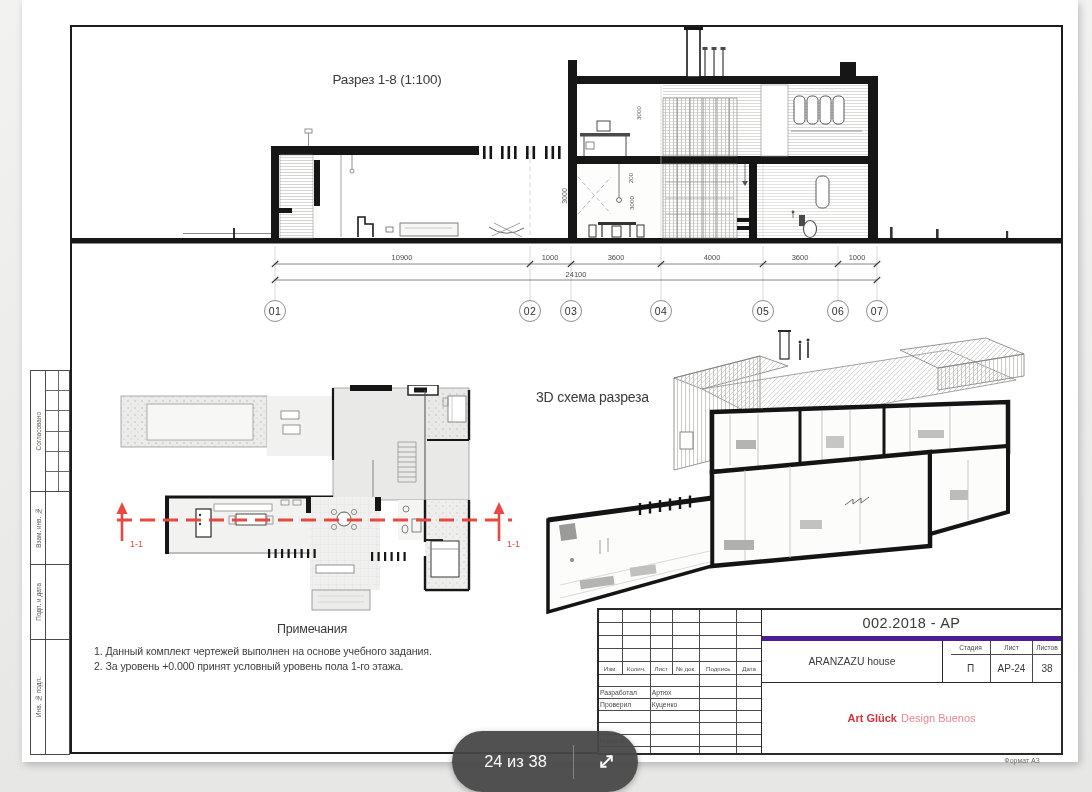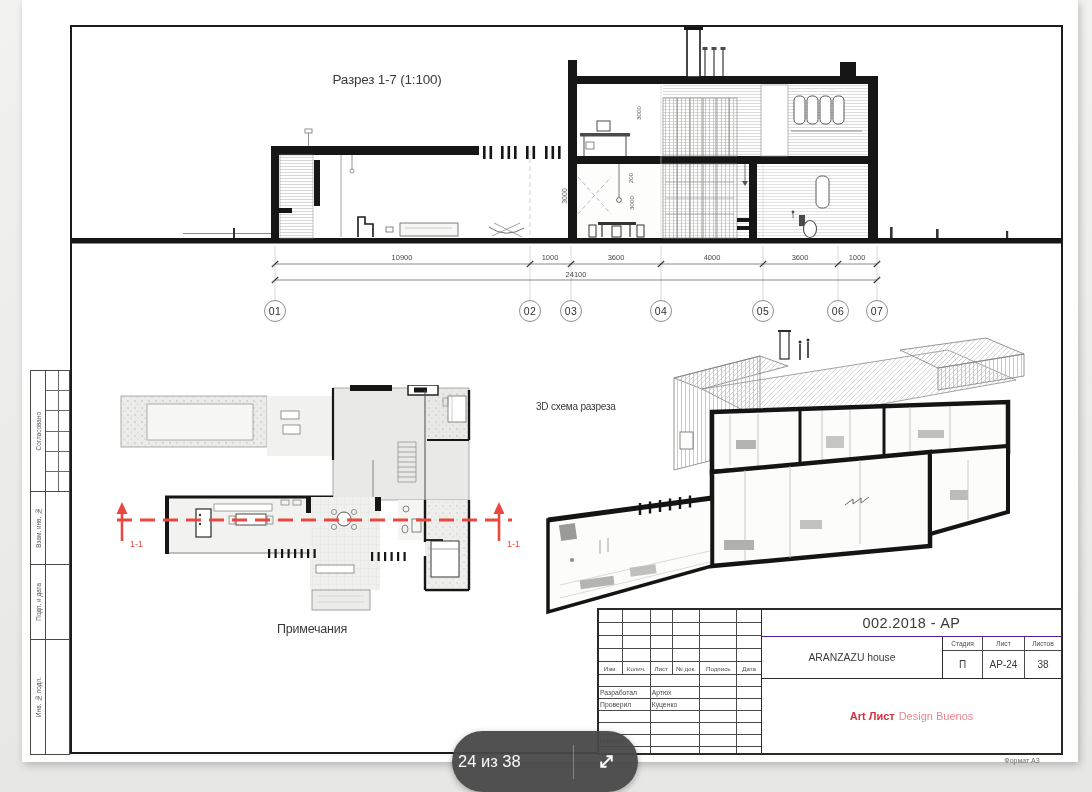--- a/index.html
+++ b/index.html
@@ -37,45 +37,45 @@
          border:2px solid #2a2a28;box-sizing:border-box;display:flex;color:#3a3a38;}
   #stamp .lgrid{width:163px;border-right:1px solid #2a2a28;box-sizing:border-box;display:flex;flex-direction:column;}
   .lgrow{display:flex;box-sizing:border-box;border-bottom:1px solid #4a4a48;}
   .lgrow:last-child{border-bottom:none;}
   .lgc{box-sizing:border-box;border-right:1px solid #4a4a48;height:100%;
        display:flex;align-items:center;justify-content:center;overflow:hidden;}
   .lgc:last-child{border-right:none;}
   .f6{font-size:6.2px;color:#4a4a48;white-space:nowrap;}
   .f7{font-size:6.8px;color:#4a4a48;white-space:nowrap;padding-left:1px;}
   #stamp .rpart{flex:1;display:flex;flex-direction:column;}
-  .r1{height:26px;border-bottom:1px solid #4c1d95;display:flex;align-items:center;justify-content:center;
+  .r1{height:26px;border-bottom:5px solid #4c1d95;display:flex;align-items:center;justify-content:center;
       font-size:14.5px;letter-spacing:.4px;}
   .r2{height:37px;border-bottom:1px solid #2a2a28;display:flex;align-items:center;justify-content:center;
       font-size:10.2px;}
-  .r3{height:41px;border-bottom:1px solid #2a2a28;display:flex;}
+  .r3{height:41px;border-bottom:1px solid #2a2a28;display:flex;gap:8px;}
   .r3 .obj{width:180px;border-right:1px solid #2a2a28;display:flex;align-items:center;justify-content:center;font-size:10.4px;}
   .stg{flex:1;display:flex;flex-direction:column;}
   .stg-h{height:13px;display:flex;border-bottom:1px solid #4a4a48;}
   .stg-v{flex:1;display:flex;}
   .stg-c{box-sizing:border-box;border-right:1px solid #4a4a48;display:flex;align-items:center;justify-content:center;}
   .stg-c:last-child{border-right:none;}
   .stg-h .stg-c{font-size:6.6px;color:#4a4a48;}
   .stg-v .stg-c{font-size:10px;}
   .w40{width:40px;}.w42{width:42px;}.w41{flex:1;}
   .r4{flex:1;display:flex;}
   .r4 .dname{width:180px;border-right:1px solid #2a2a28;display:flex;align-items:center;justify-content:center;font-size:10.4px;}
   .brand{flex:1;display:flex;align-items:center;justify-content:center;font-size:11px;white-space:nowrap;}
   .brand .bs{color:#d6323c;font-weight:bold;margin-right:4px;}
   .brand .bl{color:#ee858d;}
   #format{position:absolute;left:940px;top:757px;width:120px;text-align:center;font-size:7px;color:#6a6a68;}
   
   #pill{position:absolute;left:452px;top:731px;width:186px;height:61px;border-radius:31px;
         background:rgba(72,72,72,.95);display:flex;align-items:center;z-index:50;
         box-shadow:0 2px 6px rgba(0,0,0,.3);}
-  #pill .ptext{flex:1;text-align:left;color:#fafafa;font-size:16.5px;padding-left:6px;}
+  #pill .ptext{flex:1;text-align:center;color:#fafafa;font-size:16.5px;padding-left:6px;}
   #pill .pdiv{width:1px;height:34px;background:#9a9a9a;opacity:.7;}
   #pill .pbtn{width:64px;display:flex;align-items:center;justify-content:center;cursor:pointer;}
 </style>
 </head>
 <body>
 
 <svg width="0" height="0">
   <defs>
     <pattern id="hh" width="4" height="3" patternUnits="userSpaceOnUse">
         <path d="M0 1.5h4" stroke="#c4c4c2" stroke-width="0.7"></path>
@@ -92,21 +92,21 @@
       </pattern>
     <pattern id="grid8" width="8" height="8" patternUnits="userSpaceOnUse">
         <path d="M8 0H0V8" fill="none" stroke="#dcdcda" stroke-width="0.6"></path>
       </pattern>
   </defs>
 </svg>
 
 <div id="page">
   <div id="frame"></div>
 
-  <div class="dwg-title" style="left:365px;top:72px;font-size:13.5px;transform:translateX(-50%);">Разрез 1-7 (1:100)</div>
+  <div class="dwg-title" style="left:365px;top:72px;font-size:13.5px;transform:translateX(-50%);">Разрез 1-8 (1:100)</div>
 
   <svg style="left:50px;top:27px;" width="991" height="308" viewBox="72 27 991 308">
     <g>
       <rect x="72" y="238" width="989" height="5.5" class="blk"></rect>
       <line x1="183" y1="233.5" x2="271" y2="233.5" stroke="#8a8a88" stroke-width="1"></line>
       <rect x="233" y="228" width="2" height="10" fill="#333"></rect>
     </g>
     <g>
       <rect x="271" y="146" width="208" height="9" class="blk"></rect>
       <rect x="271" y="146" width="8" height="97" class="blk"></rect>
@@ -340,21 +340,21 @@
       <line x1="117" y1="520" x2="512" y2="520" stroke="#e8483f" stroke-width="3" stroke-dasharray="15 8"></line>
       <line x1="122" y1="541" x2="122" y2="513" stroke="#e8483f" stroke-width="2.6"></line>
       <path d="M122 502l-5.5 12h11z" fill="#e8483f"></path>
       <text class="tred" x="130" y="547">1-1</text>
       <line x1="499" y1="541" x2="499" y2="513" stroke="#e8483f" stroke-width="2.6"></line>
       <path d="M499 502l-5.5 12h11z" fill="#e8483f"></path>
       <text class="tred" x="507" y="547">1-1</text>
     </g>
   </svg>
 
-  <div class="dwg-title" style="left:514px;top:401px;font-size:10px;">3D схема разреза</div>
+  <div class="dwg-title" style="left:514px;top:389px;font-size:14px;">3D схема разреза</div>
 
   <svg style="left:506px;top:330px;" width="556" height="290" viewBox="528 330 556 290">
     <g>
       <polygon points="674,378 760,356 788,366 702,389" fill="url(#dd)" stroke="#7c7c7a" stroke-width="0.8"></polygon>
       <polygon points="674,378 760,356 760,448 674,470" fill="url(#vv)" stroke="#7c7c7a" stroke-width="0.8"></polygon>
       <rect x="680" y="432" width="13" height="17" fill="#fdfdfc" stroke="#6a6a68" stroke-width="0.8"></rect>
       <polygon points="702,389 948,350 1016,380 770,424" fill="url(#dd)" stroke="#8a8a88" stroke-width="0.8"></polygon>
       <polygon points="900,350 986,338 1024,354 938,368" fill="url(#dd)" stroke="#7c7c7a" stroke-width="0.8"></polygon>
       <polygon points="938,368 1024,354 1024,376 938,390" fill="url(#vv)" stroke="#7c7c7a" stroke-width="0.8"></polygon>
       <rect x="780" y="331" width="9" height="28" fill="#fdfdfc" stroke="#2a2a28" stroke-width="1.2"></rect>
@@ -389,20 +389,22 @@
       <rect x="630" y="566" width="26" height="9" fill="#c0c0be" transform="rotate(-8 643 570)"></rect>
       <rect x="560" y="524" width="16" height="16" fill="#9a9a98" transform="rotate(-8 568 532)"></rect>
       <circle cx="572" cy="560" r="2" fill="#8a8a88"></circle>
       <path d="M600 540v14M608 538v14" stroke="#8a8a88" stroke-width="0.8" fill="none"></path>
       <path d="M640 503v12M650 501.5v12M660 500v12M670 498.5v12M680 497v12M690 495.5v12" stroke="#141414" stroke-width="2.4" fill="none"></path>
     </g>
   </svg>
 
   <div class="dwg-title" style="left:290px;top:622px;font-size:12.5px;transform:translateX(-50%);">Примечания</div>
   <div id="notes">
+    <div class="note-item">1. Данный комплект чертежей выполнен на основе учебного задания.</div>
+    <div class="note-item">2. За уровень +0.000 принят условный уровень пола 1-го этажа.</div>
   </div>
 
   <div id="mstrip">
     <div class="mblk" style="height:122px;">
       <div class="mlab">
           <span>Согласовано</span>
         </div>
       <div class="mrows">
         <div class="mvline"></div>
         <div class="mrow"></div>
@@ -530,21 +532,21 @@
           </div>
           <div class="stg-v">
             <div class="stg-c w40">П</div>
             <div class="stg-c w42">АР-24</div>
             <div class="stg-c w41">38</div>
           </div>
         </div>
       </div>
       <div class="r4">
         <div class="brand">
-          <span class="bs">Art Лист</span>
+          <span class="bs">Art Glück</span>
           <span class="bl">Design Buenos</span>
         </div>
       </div>
     </div>
   </div>
   <div id="format">Формат А3</div>
 </div>
 
 <div id="pill">
   <div class="ptext">24 из 38</div>

